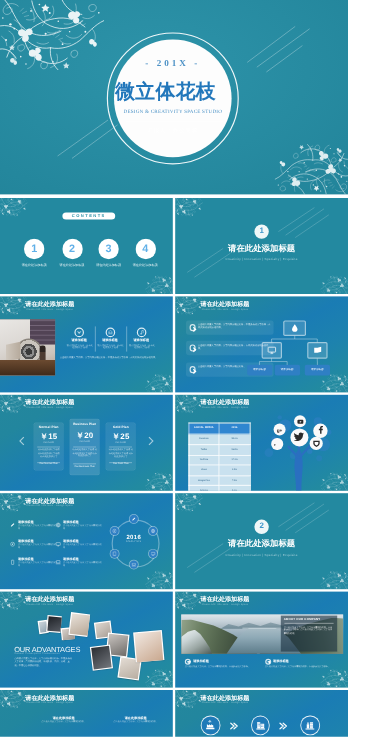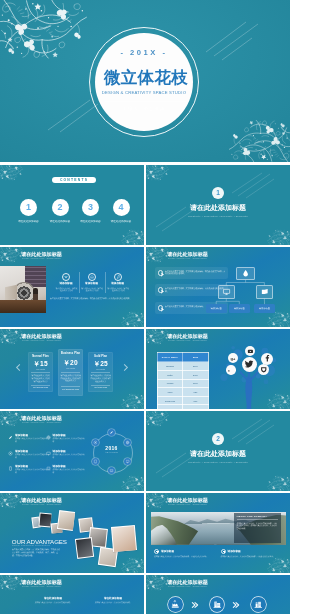--- a/index.html
+++ b/index.html
@@ -5,28 +5,28 @@
 <style>
   html,body{margin:0;padding:0;background:#ffffff;}
   body{width:290px;height:614px;overflow:hidden;
        font-family:"Liberation Sans","DejaVu Sans",sans-serif;
        -webkit-font-smoothing:antialiased;}
   #sheet{position:relative;width:290px;height:614px;background:#fff;}
   .slide{position:absolute;overflow:hidden;background:#2389a0;}
 
   
   #s0{left:0;top:0;width:290px;height:162px;
-      background:radial-gradient(130% 140% at 45% 35%, #2d93a9 0%, #24879d 50%, #1d7b91 100%);}
+      background:radial-gradient(130% 140% at 45% 35%, #2d93a9 0%, #24879d 50%, #1d7b91 100%);font-family:Liberation Serif, serif;}
   #s0 .ring{position:absolute;left:89px;top:27px;width:108px;height:108px;border-radius:50%;
             border:1px solid rgba(255,255,255,.92);}
   #s0 .disc{position:absolute;left:94.5px;top:32.5px;width:98.5px;height:98.5px;border-radius:50%;
             background:#fdfdfd;}
   #s0 .year{position:absolute;left:84px;top:47.5px;width:120px;text-align:center;white-space:nowrap;
             color:#4e92c6;font-size:7.6px;letter-spacing:2.5px;font-weight:700;line-height:9px;}
-  #s0 .big{position:absolute;left:104px;top:68px;width:100px;text-align:left;
+  #s0 .big{position:absolute;left:88px;top:68px;width:100px;text-align:center;
            color:#2277bb;font-size:16.5px;letter-spacing:.3px;font-weight:700;line-height:18px;}
   #s0 .sub{position:absolute;left:84px;top:89.5px;width:120px;text-align:center;white-space:nowrap;
            color:#4b92c6;font-size:4.25px;letter-spacing:.18px;line-height:6px;}
   #s0 .rule{position:absolute;left:104.5px;top:100.5px;width:81px;height:1px;background:rgba(255,255,255,.5);}
   #s0 .by{position:absolute;left:94px;top:106px;width:100px;text-align:center;
           color:rgba(255,255,255,.92);font-size:4.4px;letter-spacing:.9px;line-height:6px;}
 
   
   .cell{position:absolute;width:144px;height:80px;overflow:hidden;
         background:#2389a0;}

